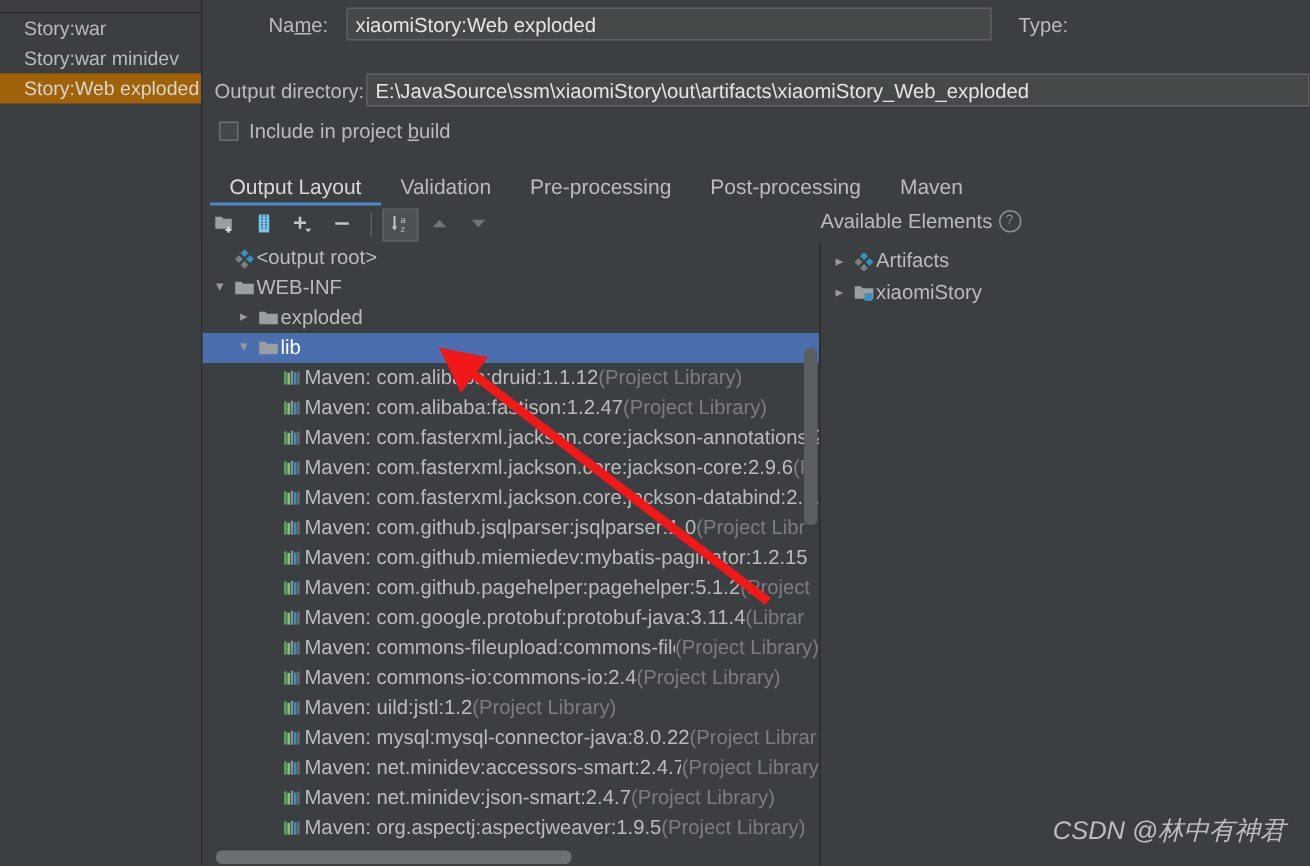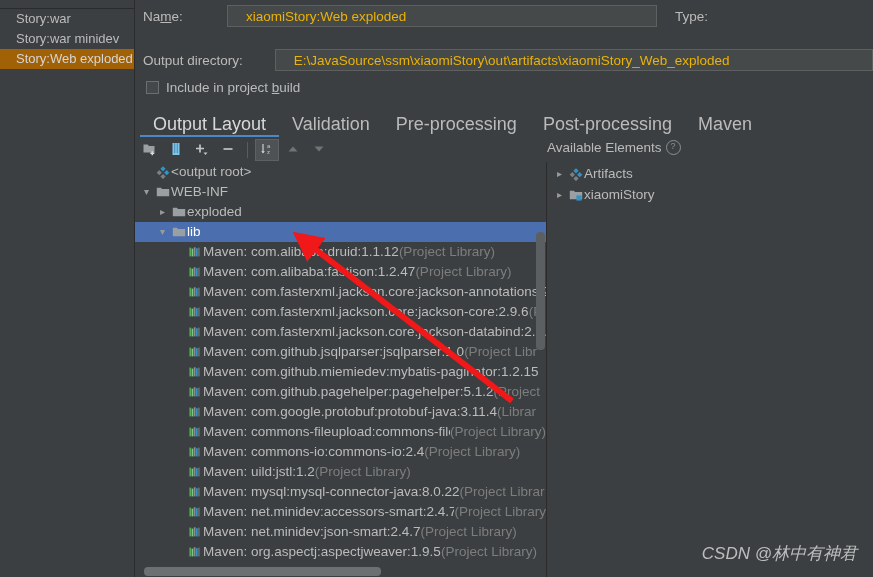--- a/index.html
+++ b/index.html
@@ -58,30 +58,29 @@
     color: #bbbbbb;
     white-space: nowrap;
   }
   .mn { text-decoration: underline; }
   .textfield {
     background: #45494a;
     border: 1px solid #5e6060;
     height: 22px;
     line-height: 22px;
     box-sizing: border-box;
-    padding: 0 18px;
-    color: #eab308;
+    padding: 0 5px;
+    color: #e5e5e5;
     font-size: 13.5px;
     white-space: nowrap;
     overflow: hidden;
-    margin-left: 32px;
   }
 
   .row-name { position: absolute; left: 143px; top: 0; width: 730px; height: 32px; display: flex; align-items: center; }
-  .name-label { width: 52px; }
+  .name-label { width: 52px; margin-left: 36px; }
   .name-input { width: 430px; }
   .type-label { margin-left: 18px; margin-right: 8px; }
   .type-combo {
     width: 220px;
     display: flex;
     align-items: center;
     gap: 6px;
     overflow: hidden;
   }
 
@@ -104,21 +103,21 @@
   .tabs {
     position: absolute; left: 140px; top: 110px;
     width: 733px; height: 27px;
     display: flex;
     align-items: flex-end;
   }
   .tab {
     padding: 0 13px;
     height: 25px;
     line-height: 25px;
-    font-size: 18px;
+    font-size: 14px;
     color: #bbbbbb;
     white-space: nowrap;
     box-sizing: border-box;
     border-bottom: 2px solid transparent;
   }
   .tab.active {
     color: #d8d8d8;
     border-bottom: 2px solid #4a88c7;
   }
 

